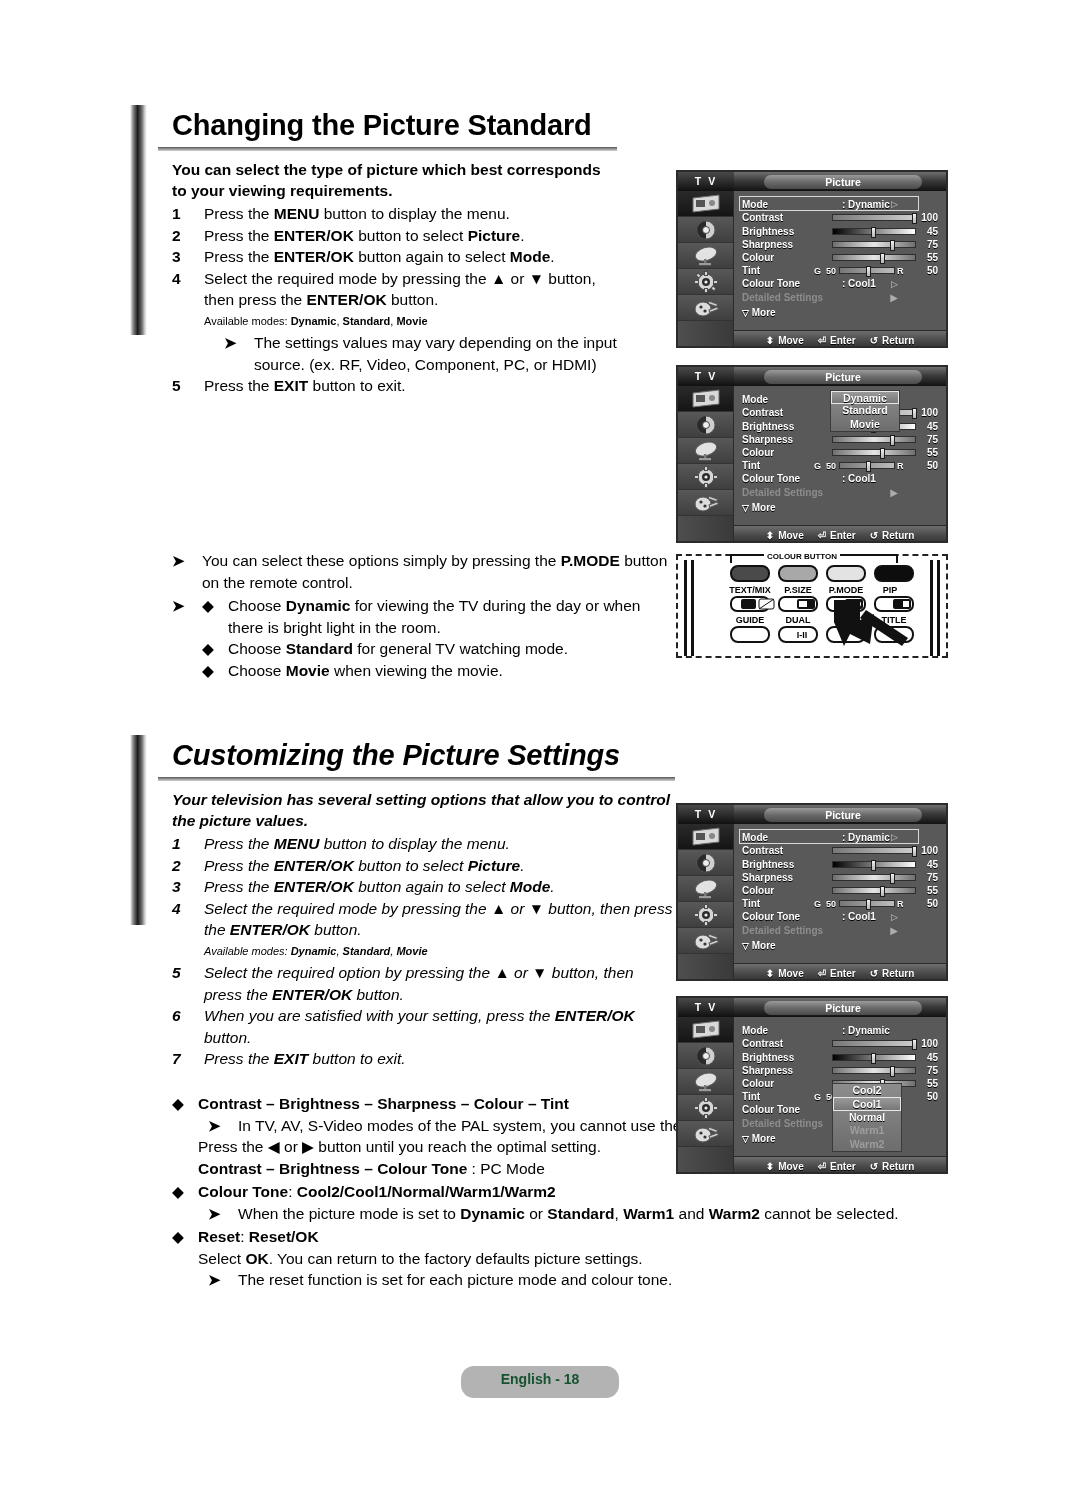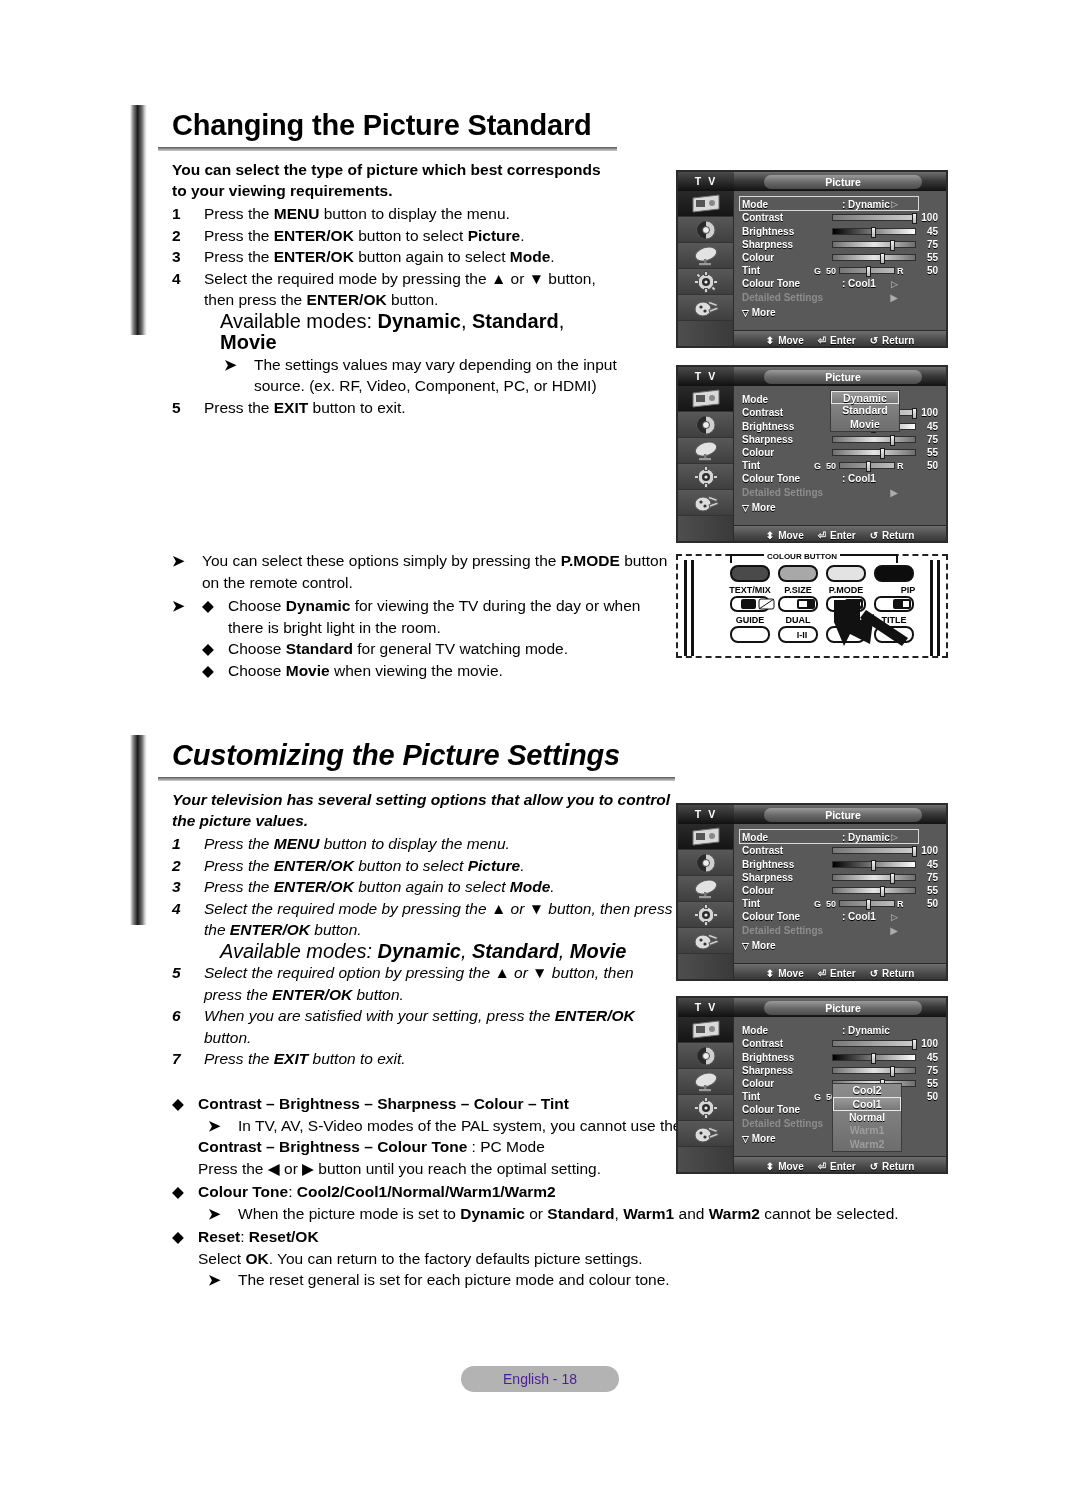--- a/index.html
+++ b/index.html
@@ -34,21 +34,21 @@
   }
 
   
   .intro {
     font-size:15.5px; font-weight:bold; line-height:20.5px;
   }
   .steps { margin-top:2px; }
   .step { display:flex; font-size:15.5px; line-height:21.5px; }
   .step .num { width:32px; flex:0 0 32px; font-weight:bold; }
   .step .txt { flex:1; }
-  .sub { font-size:20px; line-height:21.5px; margin-left:48px; }
+  .sub { font-size:11px; line-height:21.5px; margin-left:32px; }
 
   .note { display:flex; font-size:15.5px; line-height:21.5px; }
   .note .gl { flex:0 0 30px; }
   .note .gtxt { flex:1; }
   .arrow-gl { font-size:15px; font-weight:bold; }
 
   .dia { font-size:15.5px; line-height:21.5px; display:flex; }
   .dia .d { flex:0 0 26px; }
   .dia .dt { flex:1; }
 
@@ -146,22 +146,22 @@
     border:2px dashed #222;
     background:#fff;
   }
   .rkey { position:absolute;padding-left:8px; }
   .cap { position:absolute; font-size:9px; font-weight:bold; text-align:center; }
 
   
   .footer {
     position:absolute; left:50%; transform:translateX(-50%);
     background:#b3b3b3; border-radius:13px;
-    width:158px; height:26px; line-height:26px; text-align:center;
-    font-size:14px; font-weight:normal; color:#4c1d95;
+    width:158px; height:32px; line-height:26px; text-align:center;
+    font-size:14px; font-weight:bold; color:#14532d;
   }
 </style>
 </head>
 <body>
 
 <div class="section" style="left:130px; top:105px; width:487px;">
   <div class="side-bar" style="height:230px;"></div>
   <div class="head-wrap">
     <div class="head-title">Changing the Picture Standard</div>
     <div class="head-rule"></div>
@@ -270,44 +270,44 @@
 
 <div class="section" style="left:172px; top:1093px; width:800px;">
   <div class="dia">
     <span class="d">◆</span>
     <span class="dt"><b>Contrast – Brightness – Sharpness – Colour – Tint</b></span>
   </div>
   <div class="note" style="margin-left:36px;">
     <span class="gl arrow-gl">➤</span>
     <span class="gtxt">In TV, AV, S-Video modes of the PAL system, you cannot use the Tint Function.</span>
   </div>
+  <div style="margin-left:26px; font-size:15.5px; line-height:21.5px;">Press the ◀ or ▶ button until you reach the optimal setting.</div>
   <div style="margin-left:26px; font-size:15.5px; line-height:21.5px;">
     <b>Contrast – Brightness – Colour Tone</b> : PC Mode
   </div>
-  <div style="margin-left:26px; font-size:15.5px; line-height:21.5px;">Press the ◀ or ▶ button until you reach the optimal setting.</div>
 
   <div class="dia" style="margin-top:2px;">
     <span class="d">◆</span>
     <span class="dt"><b>Colour Tone</b>: <b>Cool2/Cool1/Normal/Warm1/Warm2</b></span>
   </div>
   <div class="note" style="margin-left:36px;">
     <span class="gl arrow-gl">➤</span>
     <span class="gtxt">When the picture mode is set to <b>Dynamic</b> or <b>Standard</b>, <b>Warm1</b> and <b>Warm2</b> cannot be selected.</span>
   </div>
 
   <div class="dia" style="margin-top:2px;">
     <span class="d">◆</span>
     <span class="dt"><b>Reset</b>: <b>Reset/OK</b></span>
   </div>
   <div style="margin-left:26px; font-size:15.5px; line-height:21.5px;">
     Select <b>OK</b>. You can return to the factory defaults picture settings.
   </div>
   <div class="note" style="margin-left:36px;">
     <span class="gl arrow-gl">➤</span>
-    <span class="gtxt">The reset general is set for each picture mode and colour tone.</span>
+    <span class="gtxt">The reset function is set for each picture mode and colour tone.</span>
   </div>
 </div>
 
 <div class="osd" style="left:676px; top:170px;">
   <div class="osd-top">
     <div class="tvlbl">T V</div>
     <div class="pill">Picture</div>
   </div>
   <div class="osd-body">
     <div class="osd-rail">
@@ -625,21 +625,21 @@
   <div style="position:absolute; left:86px; top:-4px; background:#fff; padding:0 3px; font-size:8px; font-weight:bold;">COLOUR BUTTON</div>
 
   <div class="rkey" style="left:52px; top:9px; width:40px; height:17px; border-radius:8px; background:#4a4a4a; border:2px solid #111;"></div>
   <div class="rkey" style="left:100px; top:9px; width:40px; height:17px; border-radius:8px; background:#a8a8a8; border:2px solid #111;"></div>
   <div class="rkey" style="left:148px; top:9px; width:40px; height:17px; border-radius:8px; background:#e3e3e3; border:2px solid #111;"></div>
   <div class="rkey" style="left:196px; top:9px; width:40px; height:17px; border-radius:8px; background:#0d0d0d; border:2px solid #111;"></div>
 
   <div class="cap" style="left:48px; top:29px; width:48px;text-align:center;">TEXT/MIX</div>
   <div class="cap" style="left:96px; top:29px; width:48px;">P.SIZE</div>
   <div class="cap" style="left:144px; top:29px; width:48px;">P.MODE</div>
-  <div class="cap" style="left:206px; top:29px; width:48px;">PIP</div>
+  <div class="cap" style="left:188px; top:29px; width:48px;">PIP</div>
 
   <div class="rkey" style="left:52px; top:40px; width:40px; height:16px; border-radius:7px; border:2px solid #111; background:#fff;">
     <svg width="36" height="12" viewBox="0 0 36 12" style="display:block;margin:0 auto;">
         <rect x="1" y="1" width="15" height="10" rx="2" fill="#111"></rect>
         <rect x="19" y="1" width="15" height="10" rx="2" fill="#fff" stroke="#111"></rect>
         <line x1="19" y1="11" x2="34" y2="1" stroke="#111"></line>
       </svg>
   </div>
   <div class="rkey" style="left:100px; top:40px; width:40px; height:16px; border-radius:7px; border:2px solid #111; background:#fff;">
     <svg width="36" height="12" viewBox="0 0 36 12" style="display:block;margin:0 auto;">

